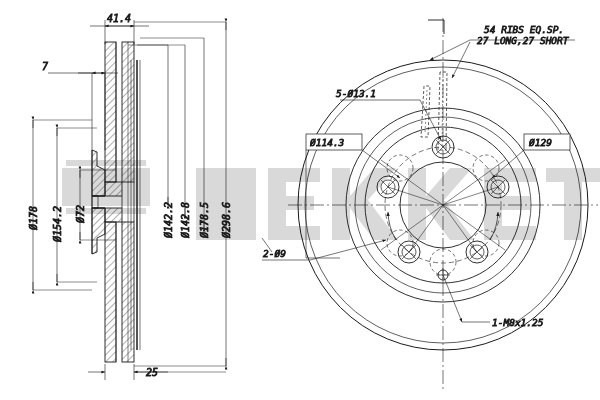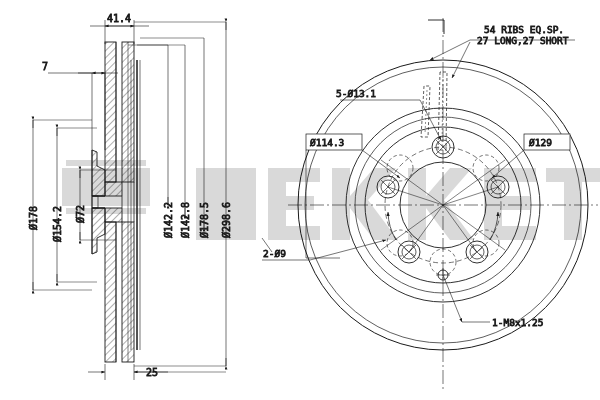--- a/index.html
+++ b/index.html
@@ -3,21 +3,21 @@
 <meta charset="utf-8">
 <style>
   html,body{margin:0;padding:0;}
   body{
     width:600px;height:400px;
     background:#ffffff;
     font-family:"DejaVu Sans Mono", monospace;
     overflow:hidden;
     position:relative;
   }
-  #stage{position:relative;width:600px;height:400px;}
+  #stage{position:relative;width:600px;height:400px;font-style:italic;}
   #stage svg{position:absolute;top:0;left:0;}
   .wm{fill:#d9d9d9;}
   text{font-family:"DejaVu Sans Mono", monospace;fill:#1a1a1a;}
 </style>
 </head>
 <body>
 
 <div id="stage">
 
   <svg width="600" height="400">

